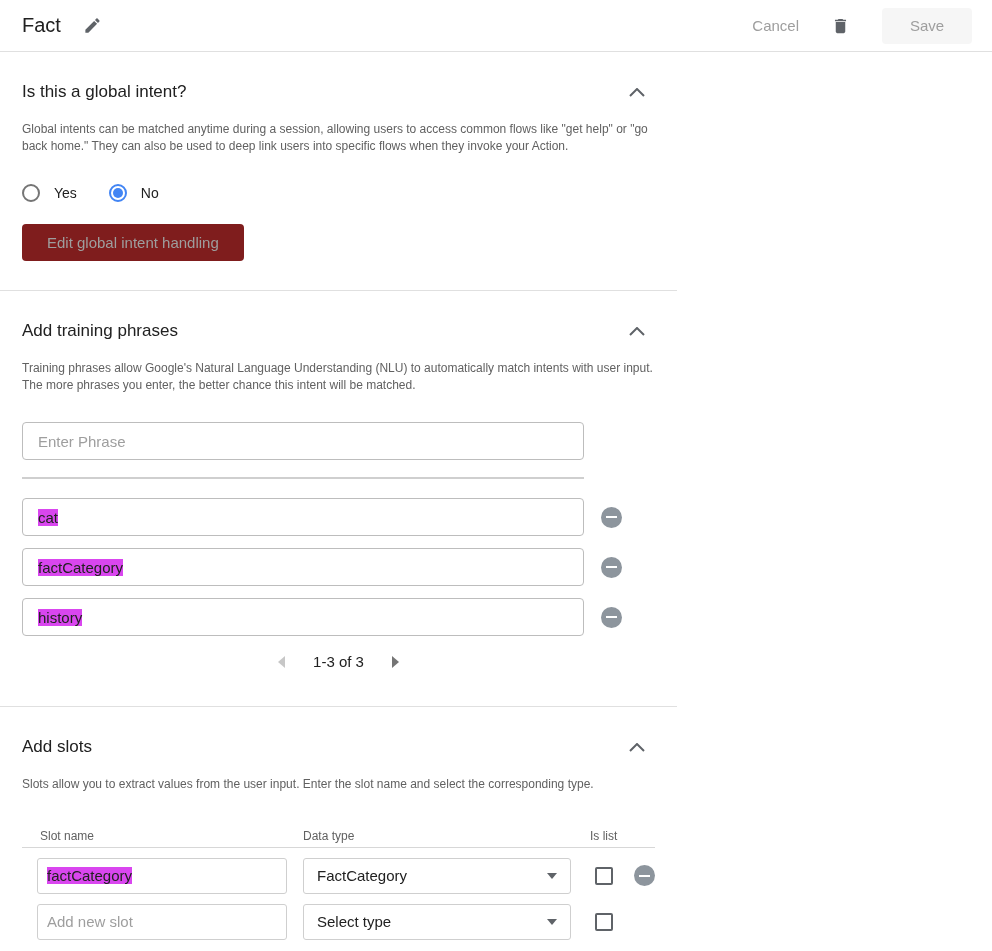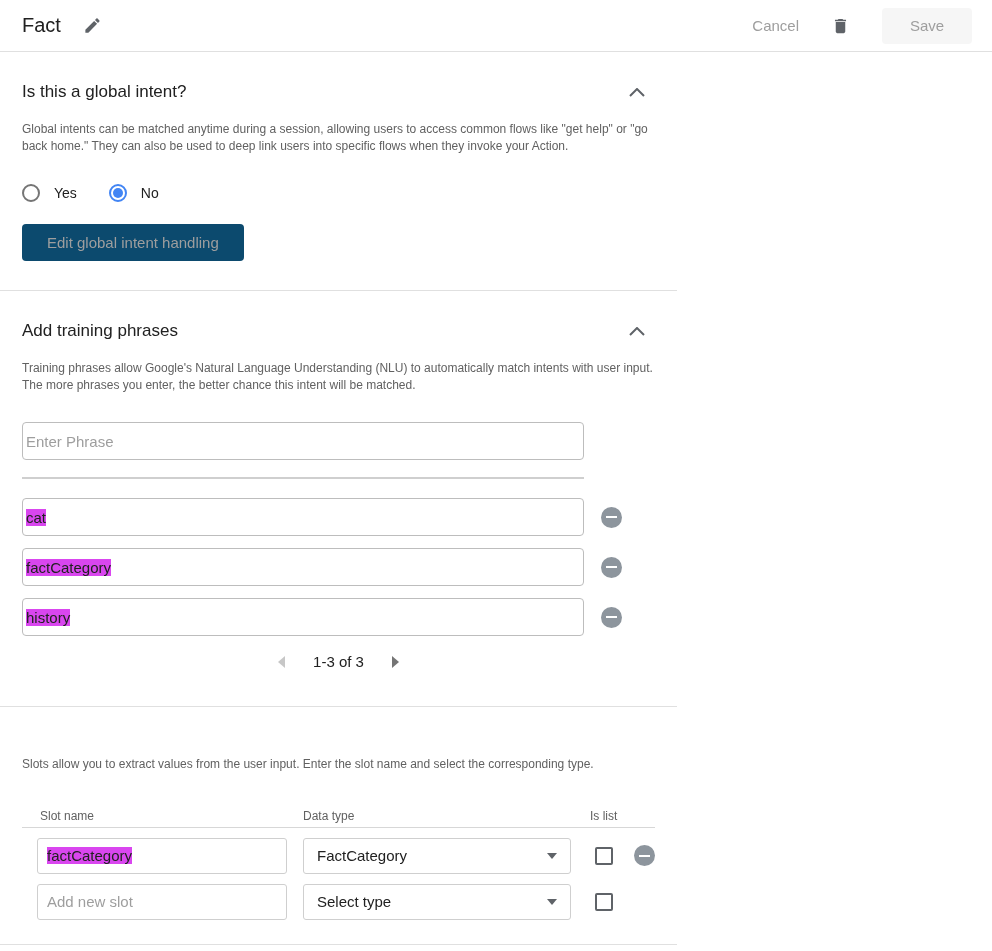--- a/index.html
+++ b/index.html
@@ -61,30 +61,30 @@
     width: 18px; height: 18px; border-radius: 50%;
     border: 2px solid #757575; background: #fff;
     display: flex; align-items: center; justify-content: center;
   }
   .radio-opt.selected .radio-circle { border-color: #4285f4; }
   .radio-opt.selected .radio-circle::after {
     content: ""; width: 10px; height: 10px; border-radius: 50%; background: #4285f4;
   }
   .radio-label { font-size: 14px; color: #212121; }
   .ghost-btn {
-    margin-top: 22px; background: #0c4a6e; border: none; border-radius: 4px;
+    margin-top: 22px; background: #7f1d1d; border: none; border-radius: 4px;
     color: #9e9e9e; font-size: 15px; font-family: inherit;
     padding: 0 25px; height: 37px; cursor: pointer;
   }
   .section-pad-bottom { height: 29px; }
   
   .text-input, .fake-input {
     width: 562px; height: 38px;
     border: 1px solid #bdbdbd; border-radius: 4px;
-    padding: 0 3px; font-size: 15px; font-family: inherit;
+    padding: 0 15px; font-size: 15px; font-family: inherit;
     color: #212121; background: #fff;
     display: flex; align-items: center;
   }
   input.text-input::placeholder { color: #9e9e9e; }
   .phrase-input-wrap { margin-top: 29px; }
   .phrase-divider {
     border: none; border-top: 2px solid #cfcfcf;
     width: 562px; margin: 17px 0 0 0;
   }
   .phrase-row { display: flex; align-items: center; margin-top: 12px; gap: 17px; }
@@ -250,20 +250,30 @@
       <div class="pagination">
         <button class="arrow arrow-left"></button>
         <span class="page-label">1-3 of 3</span>
         <button class="arrow arrow-right"></button>
       </div>
       <div style="height:36px"></div>
     </div>
     <hr class="section-divider">
 
     <div class="section">
+      <div class="section-head">
+        <span class="section-title">Add slots</span>
+        <button class="chevron">
+          <span>
+            <svg width="16" height="9" viewBox="0 0 16 9" fill="none" stroke="#5f6368" stroke-width="2">
+                <path d="M1 8 L8 1 L15 8"></path>
+              </svg>
+          </span>
+        </button>
+      </div>
       <p class="section-desc">Slots allow you to extract values from the user input. Enter the slot name and select the corresponding type.</p>
 
       <div class="slot-header-row">
         <span class="col-name">Slot name</span>
         <span class="col-type">Data type</span>
         <span class="col-islist">Is list</span>
       </div>
 
       <div class="slot-row">
         <div class="slot-name-input">

